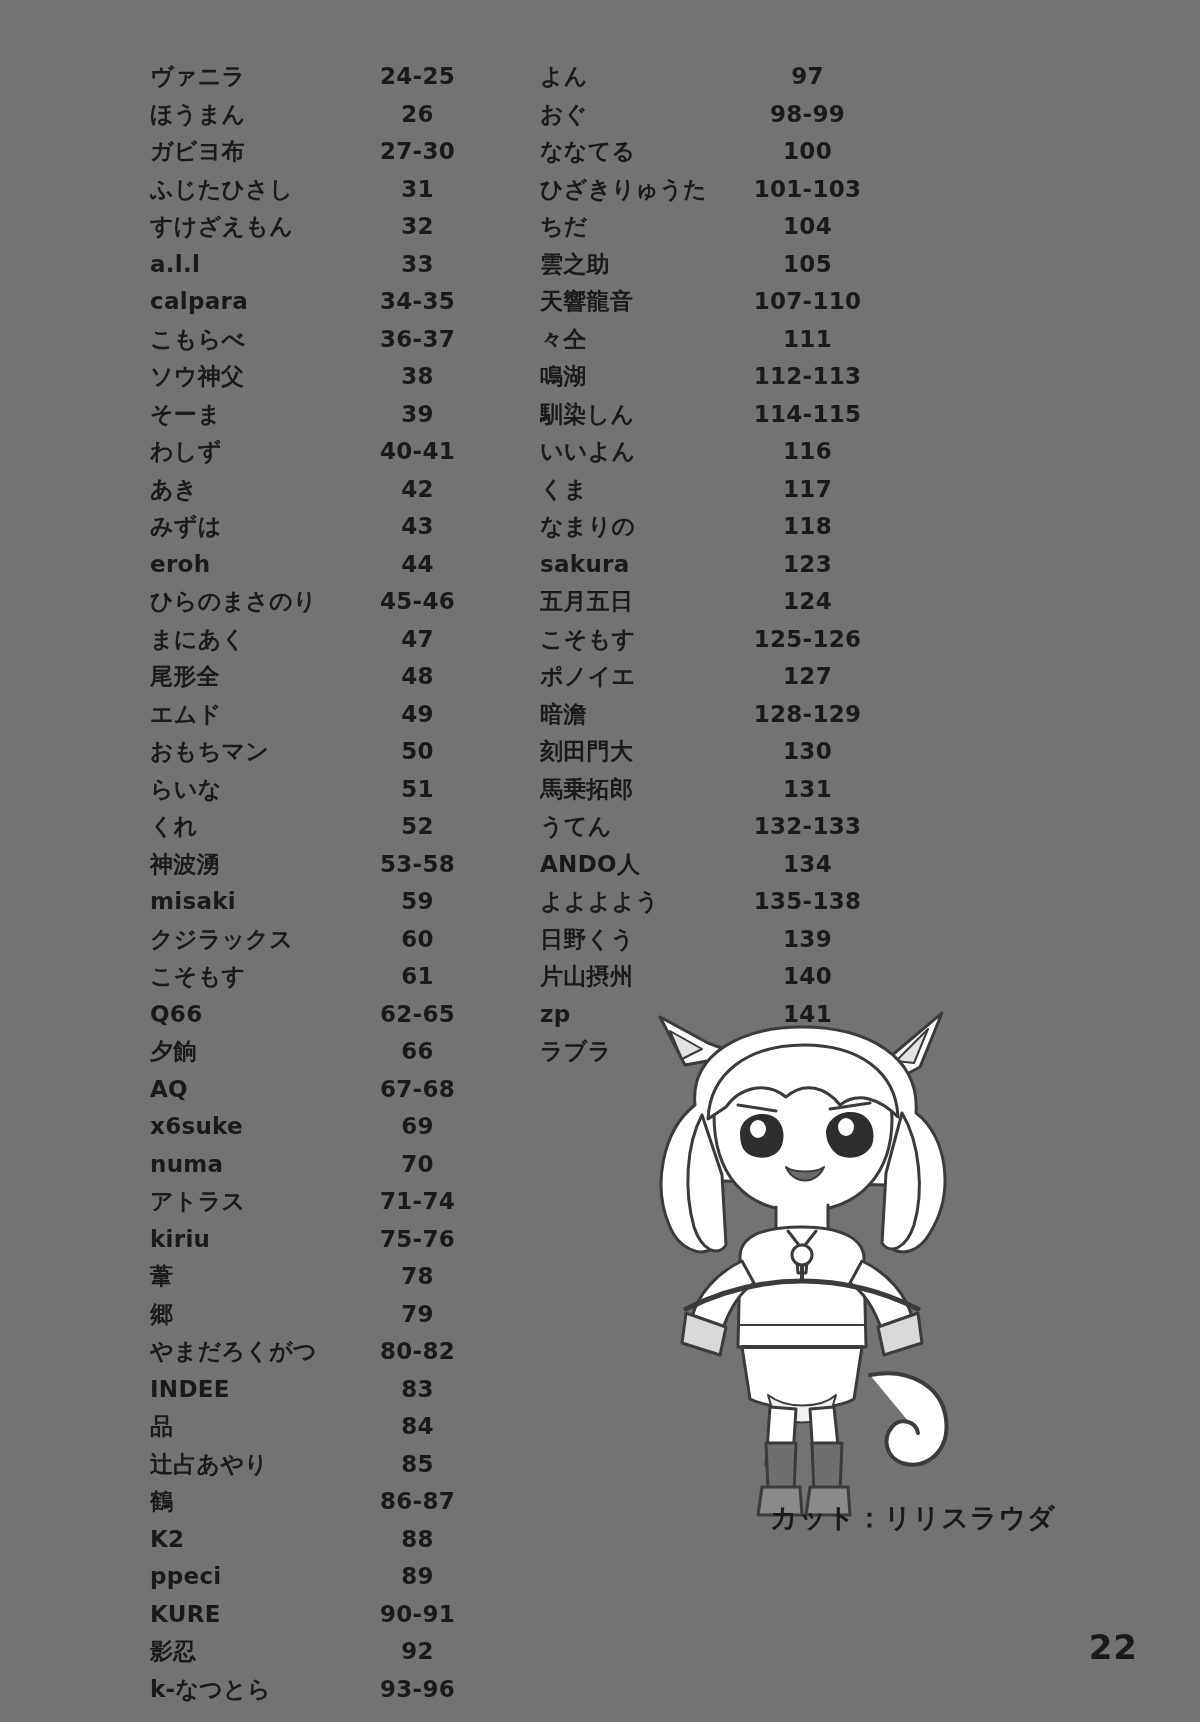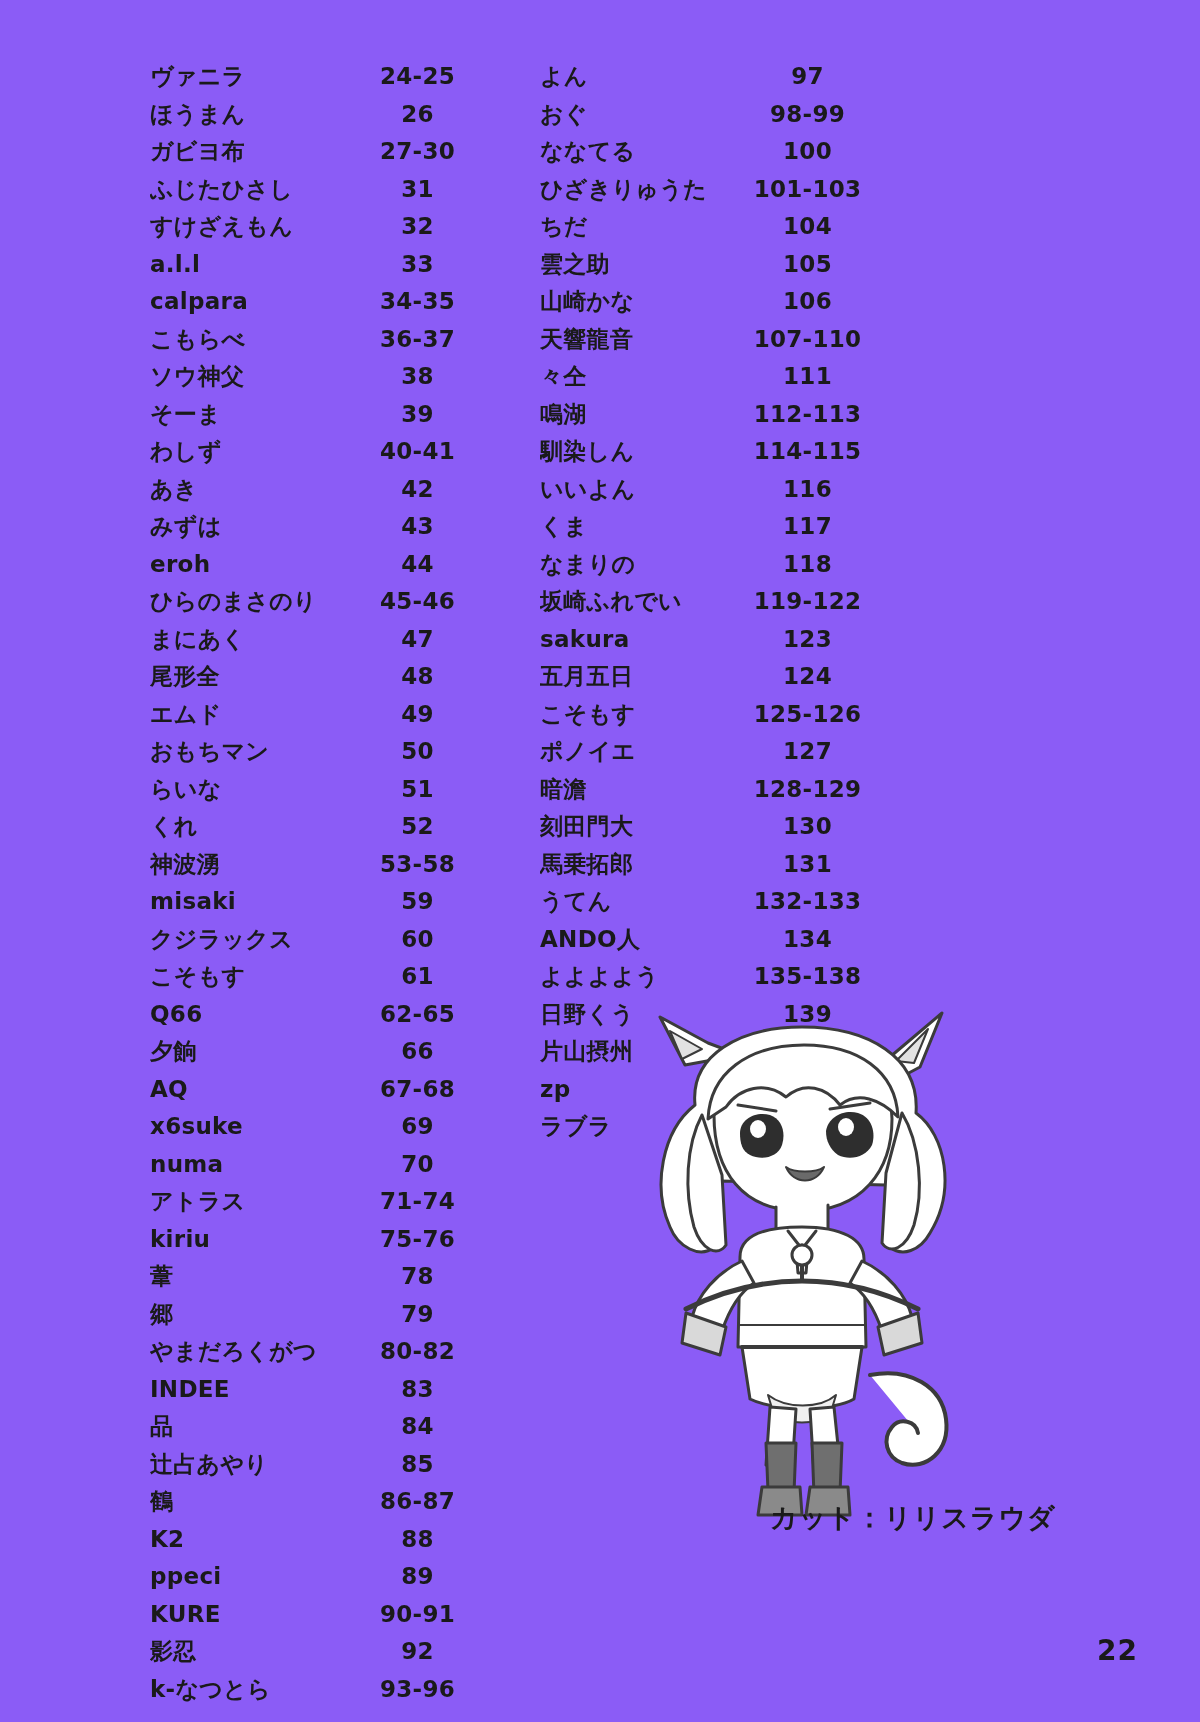--- a/index.html
+++ b/index.html
@@ -12,21 +12,21 @@
     height: 1722px;
     position: relative;
     font-family: "DejaVu Sans", sans-serif;
     color: #1a1a1a;
     overflow: hidden;
   }
 
   .page {
     position: absolute;
     inset: 0;
-    background: #8b5cf6;
+    background: #737373;
   }
 
   .columns {
     position: absolute;
     top: 58px;
     left: 150px;
     width: 1000px;
     display: flex;
     gap: 60px;
   }
@@ -72,21 +72,21 @@
     top: 1500px;
     font-size: 27px;
     font-weight: bold;
     letter-spacing: 1px;
   }
 
   .page-number {
     position: absolute;
     right: 62px;
     bottom: 55px;
-    font-size: 28px;
+    font-size: 34px;
     font-weight: bold;
     letter-spacing: 1px;
   }
 
   
   .char-svg {
     display: block;
   }
 </style>
 </head>
@@ -292,24 +292,20 @@
         </div>
         <div class="entry">
           <span class="name">ちだ</span>
           <span class="pages">104</span>
         </div>
         <div class="entry">
           <span class="name">雲之助</span>
           <span class="pages">105</span>
         </div>
         <div class="entry">
-          <span class="name">山崎かな</span>
-          <span class="pages">106</span>
-        </div>
-        <div class="entry">
           <span class="name">天響龍音</span>
           <span class="pages">107-110</span>
         </div>
         <div class="entry">
           <span class="name">々仝</span>
           <span class="pages">111</span>
         </div>
         <div class="entry">
           <span class="name">鳴湖</span>
           <span class="pages">112-113</span>
@@ -322,24 +318,20 @@
           <span class="name">いいよん</span>
           <span class="pages">116</span>
         </div>
         <div class="entry">
           <span class="name">くま</span>
           <span class="pages">117</span>
         </div>
         <div class="entry">
           <span class="name">なまりの</span>
           <span class="pages">118</span>
-        </div>
-        <div class="entry">
-          <span class="name">坂崎ふれでい</span>
-          <span class="pages">119-122</span>
         </div>
         <div class="entry">
           <span class="name">sakura</span>
           <span class="pages">123</span>
         </div>
         <div class="entry">
           <span class="name">五月五日</span>
           <span class="pages">124</span>
         </div>
         <div class="entry">

